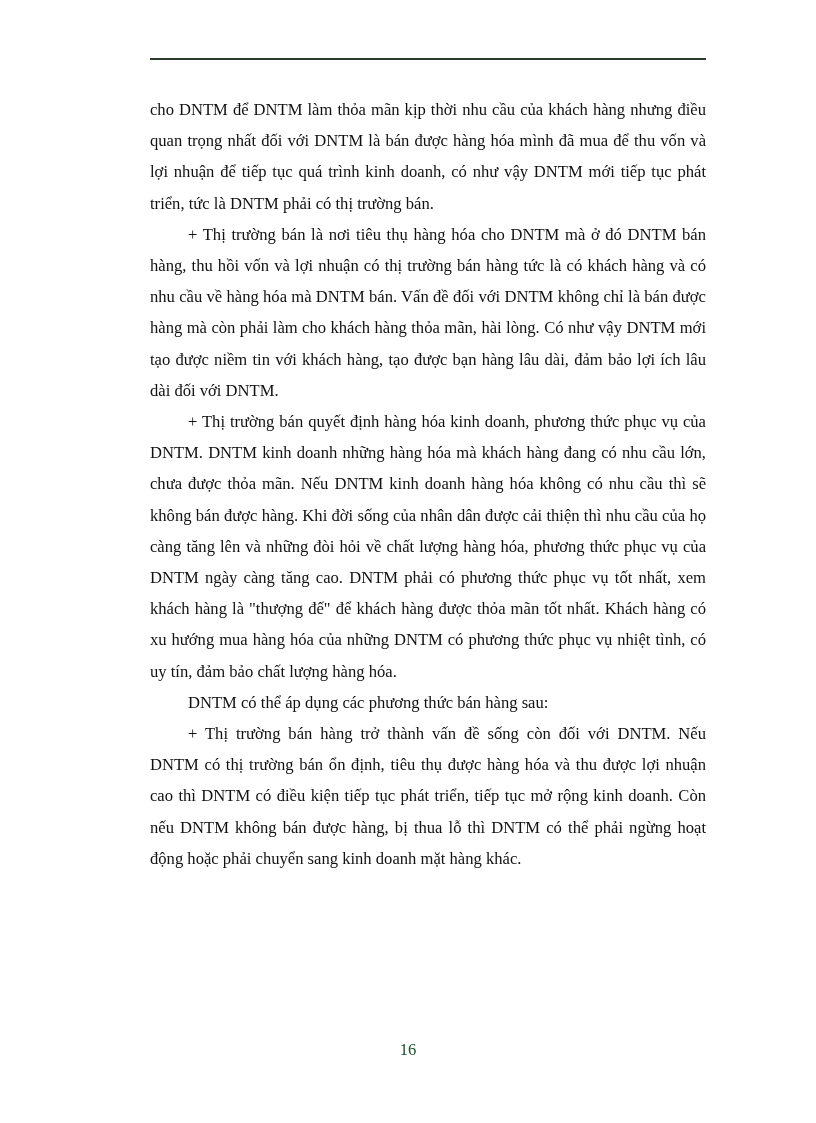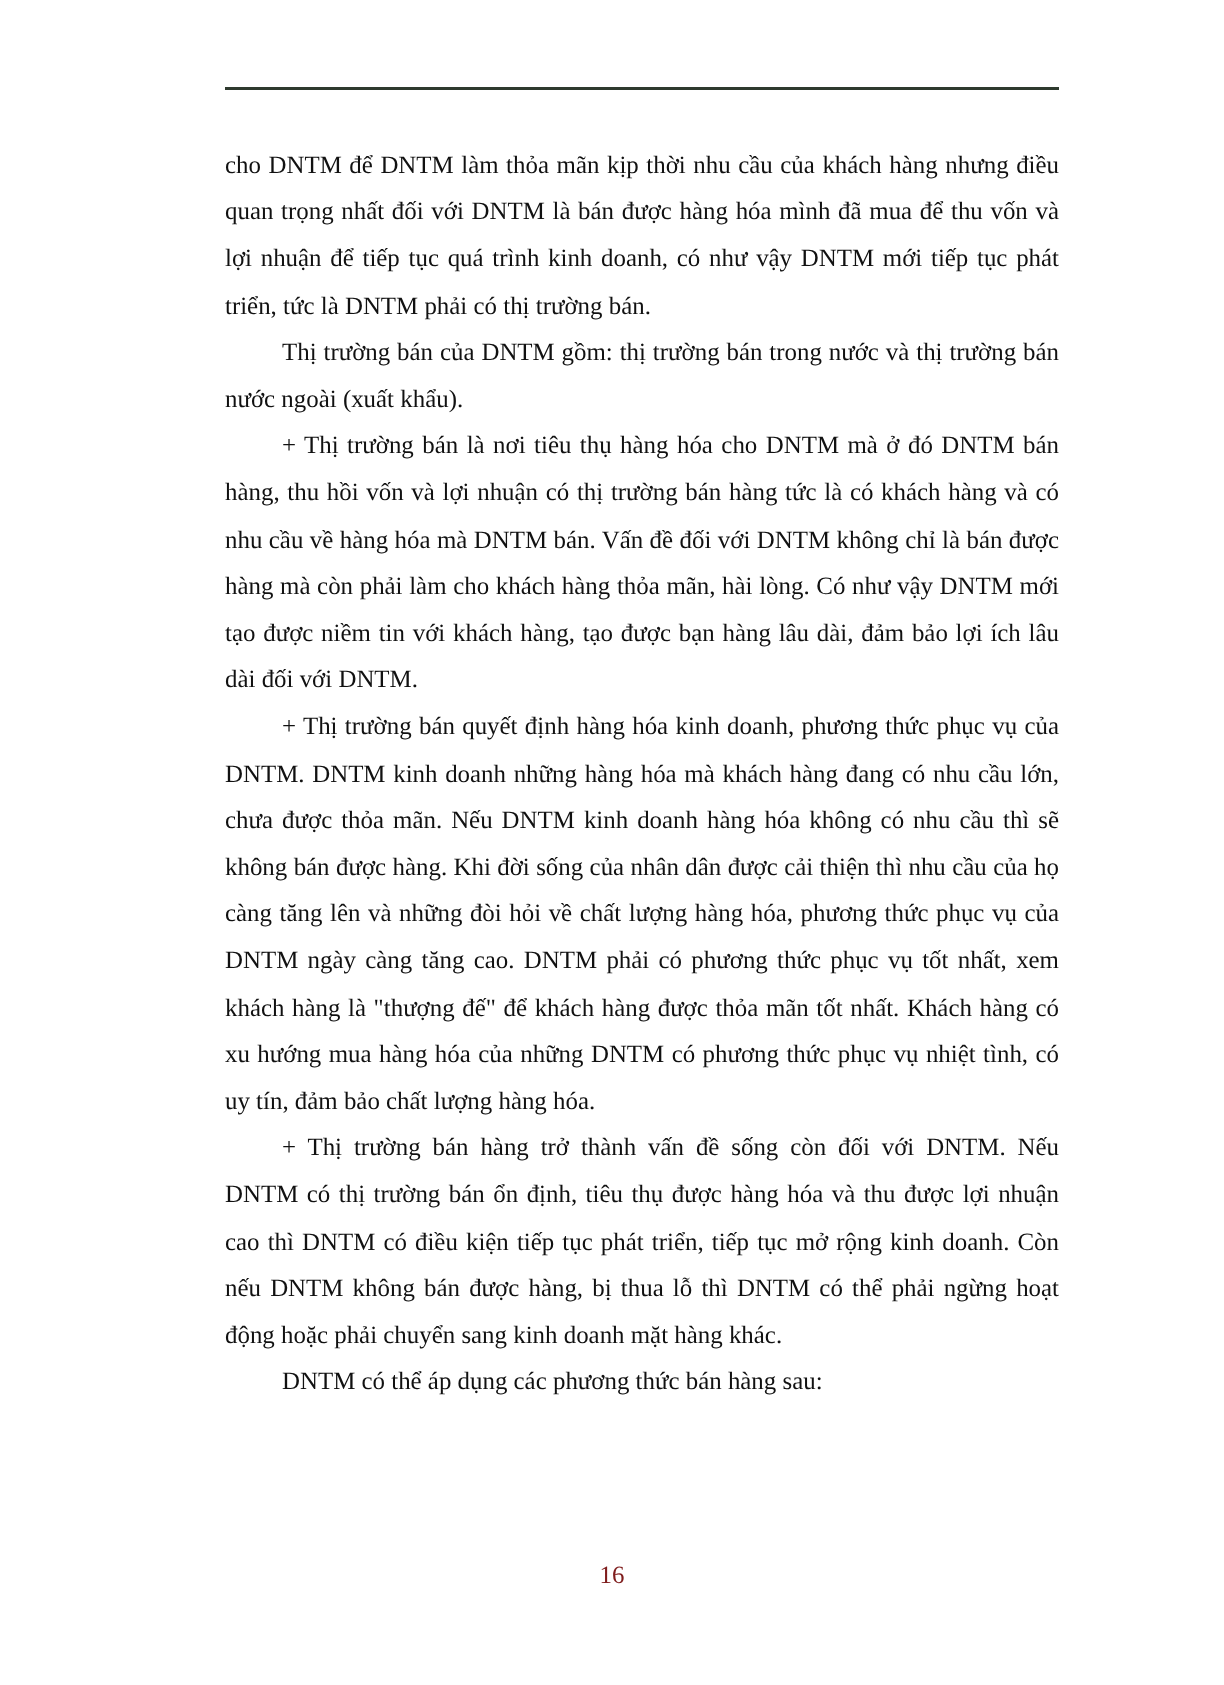--- a/index.html
+++ b/index.html
@@ -8,32 +8,31 @@
   .header-rule { position: absolute; left: 150px; top: 58px; width: 556px; height: 2px; background: #2e3a2e; }
   .body-text {
     position: absolute; left: 150px; top: 94px; width: 556px;
     font-family: "Liberation Serif", "DejaVu Serif", serif;
     font-size: 16.6px; line-height: 31.2px; color: #111111;
   }
   .para { margin: 0; text-align: justify; text-align-last: left; }
   .para.indent { text-indent: 38px; }
   .page-number {
     position: absolute; left: 0; width: 816px; top: 1040px; text-align: center;
-    font-family: "Liberation Serif", "DejaVu Serif", serif; font-size: 16.6px; color: #7f1d1d;
+    font-family: "Liberation Serif", "DejaVu Serif", serif; font-size: 16.6px; color: #14532d;
   }
 </style>
 </head>
 <body>
 
 <div class="page">
   <div class="header-rule"></div>
 
   <div class="body-text">
     <p class="para">cho DNTM để DNTM làm thỏa mãn kịp thời nhu cầu của khách hàng nhưng điều quan trọng nhất đối với DNTM là bán được hàng hóa mình đã mua để thu vốn và lợi nhuận để tiếp tục quá trình kinh doanh, có như vậy DNTM mới tiếp tục phát triển, tức là DNTM phải có thị trường bán.</p>
-    <p class="para indent">Thị trường bán của DNTM gồm: thị trường bán trong nước và thị trường bán nước ngoài (xuất khẩu).</p>
     <p class="para indent">+ Thị trường bán là nơi tiêu thụ hàng hóa cho DNTM mà ở đó DNTM bán hàng, thu hồi vốn và lợi nhuận có thị trường bán hàng tức là có khách hàng và có nhu cầu về hàng hóa mà DNTM bán. Vấn đề đối với DNTM không chỉ là bán được hàng mà còn phải làm cho khách hàng thỏa mãn, hài lòng. Có như vậy DNTM mới tạo được niềm tin với khách hàng, tạo được bạn hàng lâu dài, đảm bảo lợi ích lâu dài đối với DNTM.</p>
     <p class="para indent">+ Thị trường bán quyết định hàng hóa kinh doanh, phương thức phục vụ của DNTM. DNTM kinh doanh những hàng hóa mà khách hàng đang có nhu cầu lớn, chưa được thỏa mãn. Nếu DNTM kinh doanh hàng hóa không có nhu cầu thì sẽ không bán được hàng. Khi đời sống của nhân dân được cải thiện thì nhu cầu của họ càng tăng lên và những đòi hỏi về chất lượng hàng hóa, phương thức phục vụ của DNTM ngày càng tăng cao. DNTM phải có phương thức phục vụ tốt nhất, xem khách hàng là "thượng đế" để khách hàng được thỏa mãn tốt nhất. Khách hàng có xu hướng mua hàng hóa của những DNTM có phương thức phục vụ nhiệt tình, có uy tín, đảm bảo chất lượng hàng hóa.</p>
+    <p class="para indent">DNTM có thể áp dụng các phương thức bán hàng sau:</p>
     <p class="para indent">+ Thị trường bán hàng trở thành vấn đề sống còn đối với DNTM. Nếu DNTM có thị trường bán ổn định, tiêu thụ được hàng hóa và thu được lợi nhuận cao thì DNTM có điều kiện tiếp tục phát triển, tiếp tục mở rộng kinh doanh. Còn nếu DNTM không bán được hàng, bị thua lỗ thì DNTM có thể phải ngừng hoạt động hoặc phải chuyển sang kinh doanh mặt hàng khác.</p>
-    <p class="para indent">DNTM có thể áp dụng các phương thức bán hàng sau:</p>
   </div>
 
   <div class="page-number">16</div>
 </div>
 
 </body></html>

